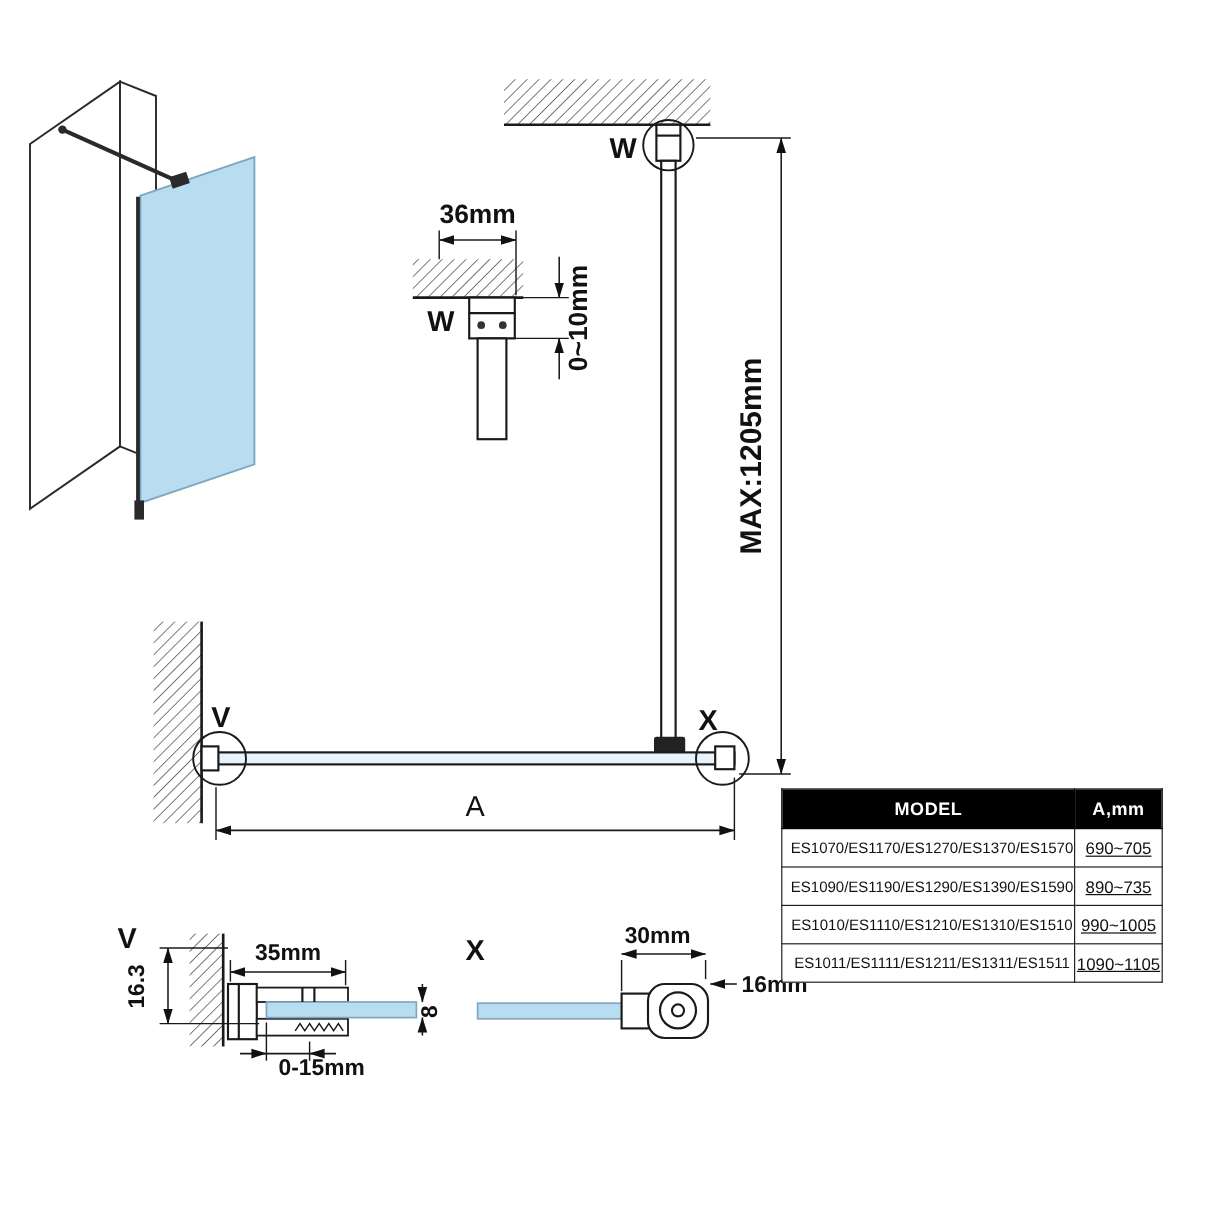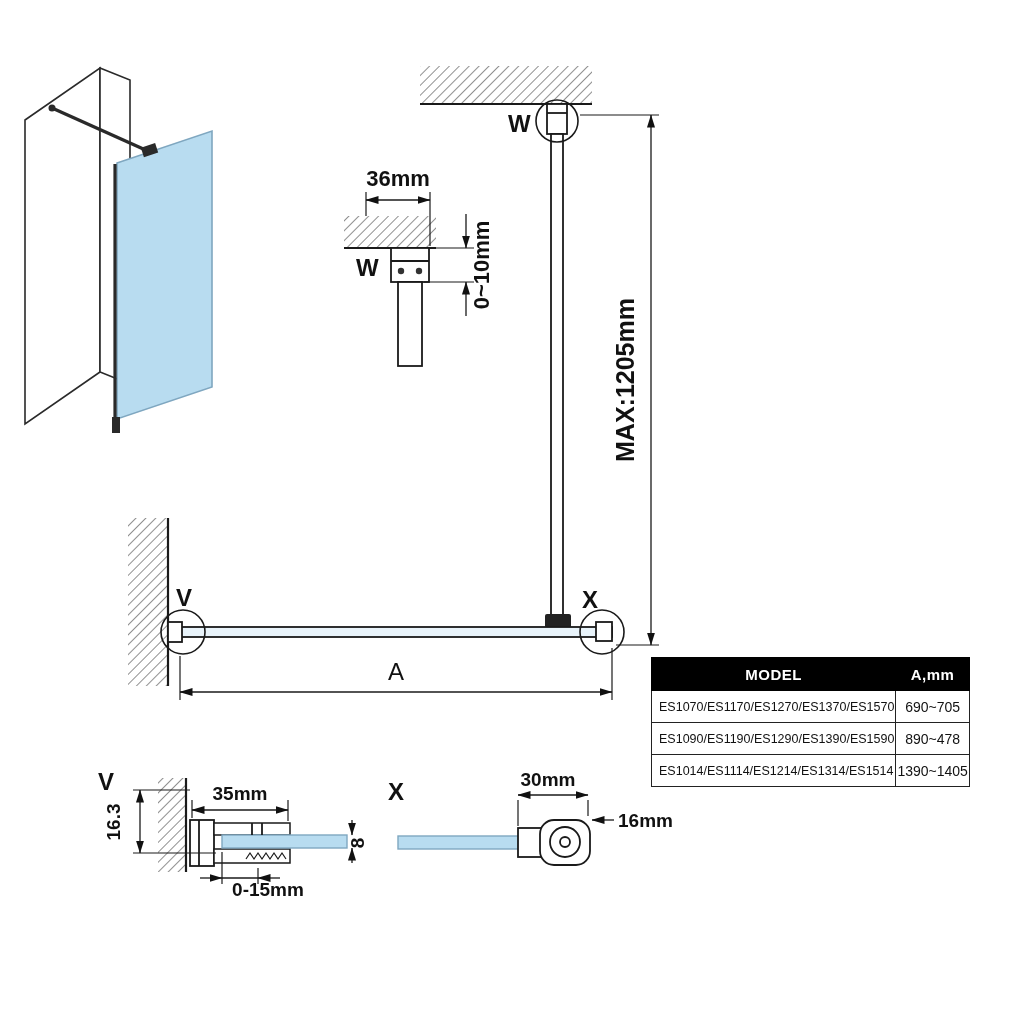--- a/index.html
+++ b/index.html
@@ -14,22 +14,22 @@
   .dim-a{font-family:"Liberation Sans",sans-serif;font-size:24px;font-weight:normal;fill:#111;}
   .dim-md{font-family:"Liberation Sans",sans-serif;font-size:19px;font-weight:bold;fill:#111;}
 
   
   .table-wrap{position:absolute;left:651px;top:657px;width:292px;}
   .table-wrap table{border-collapse:collapse;width:100%;font-family:"Liberation Sans",sans-serif;
                     border:1px solid #000;}
   .table-wrap th{background:#000;color:#fff;font-size:15px;font-weight:bold;height:30px;
                  border:1px solid #000;letter-spacing:.5px;}
   .table-wrap td{border:1px solid #222;height:29px;color:#111;background:#fff;}
-  .table-wrap td.model{padding-left:7px;width:232px;font-size:12.5px;text-align:left;}
-  .table-wrap td.amm{text-align:center;width:115px;font-size:14px;}
+  .table-wrap td.model{padding-left:7px;width:232px;font-size:12.5px;text-align:center;}
+  .table-wrap td.amm{text-align:center;width:115px;font-size:14px;text-decoration:underline;}
 </style>
 </head>
 <body>
 
 <div id="canvas">
 
 <svg id="drawing" width="1024" height="1024" viewBox="0 0 1024 1024" xmlns="http://www.w3.org/2000/svg">
   <defs>
     <pattern id="hatch" patternUnits="userSpaceOnUse" width="7" height="7" patternTransform="rotate(45)">
       <line x1="0" y1="0" x2="0" y2="7" stroke="#444" stroke-width="1.2"></line>
@@ -170,23 +170,27 @@
         <th>A,mm</th>
       </tr>
     </thead>
     <tbody>
       <tr>
         <td class="model">ES1070/ES1170/ES1270/ES1370/ES1570</td>
         <td class="amm">690~705</td>
       </tr>
       <tr>
         <td class="model">ES1090/ES1190/ES1290/ES1390/ES1590</td>
-        <td class="amm">890~478</td>
+        <td class="amm">890~735</td>
       </tr>
       <tr>
-        <td class="model">ES1014/ES1114/ES1214/ES1314/ES1514</td>
-        <td class="amm">1390~1405</td>
+        <td class="model">ES1010/ES1110/ES1210/ES1310/ES1510</td>
+        <td class="amm">990~1005</td>
+      </tr>
+      <tr>
+        <td class="model">ES1011/ES1111/ES1211/ES1311/ES1511</td>
+        <td class="amm">1090~1105</td>
       </tr>
     </tbody>
   </table>
 </div>
 
 </div>
 
 </body></html>

